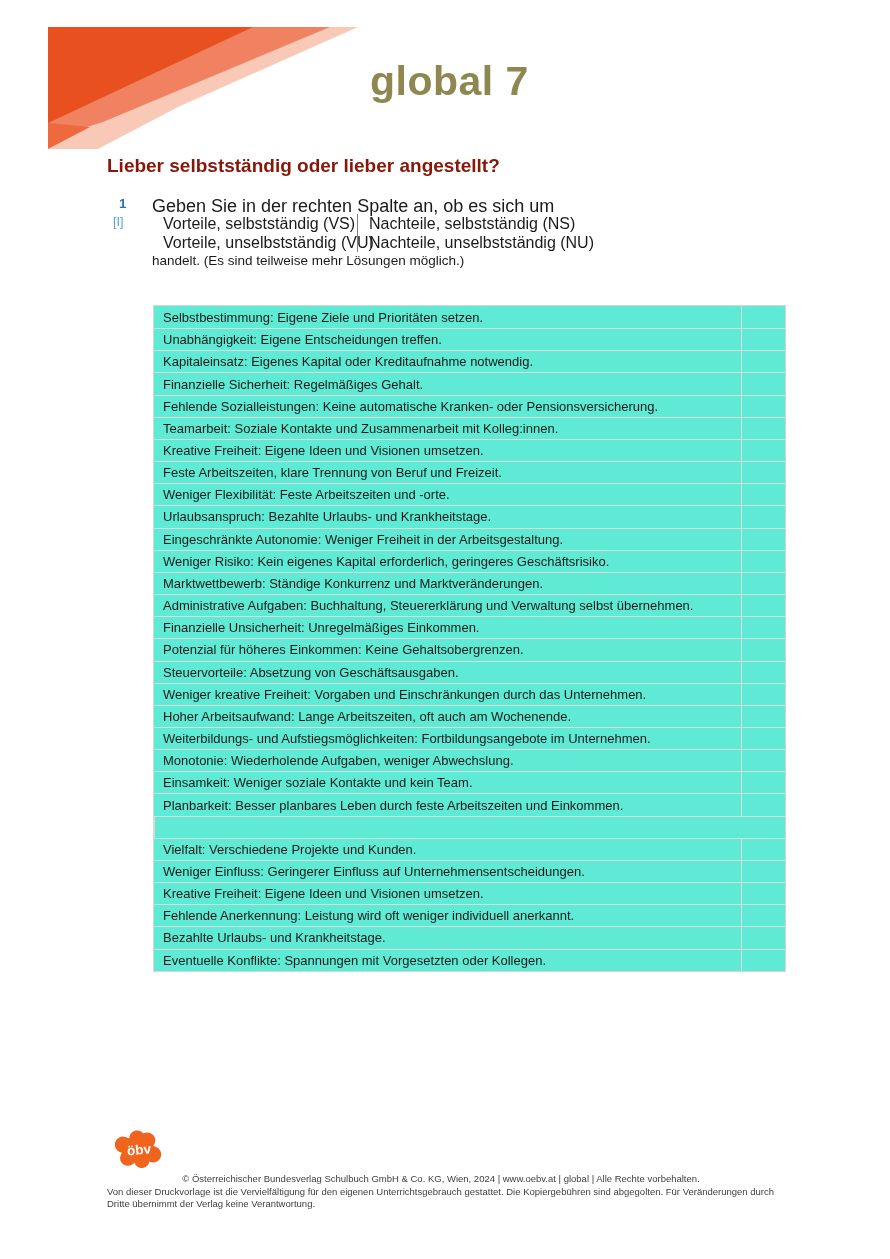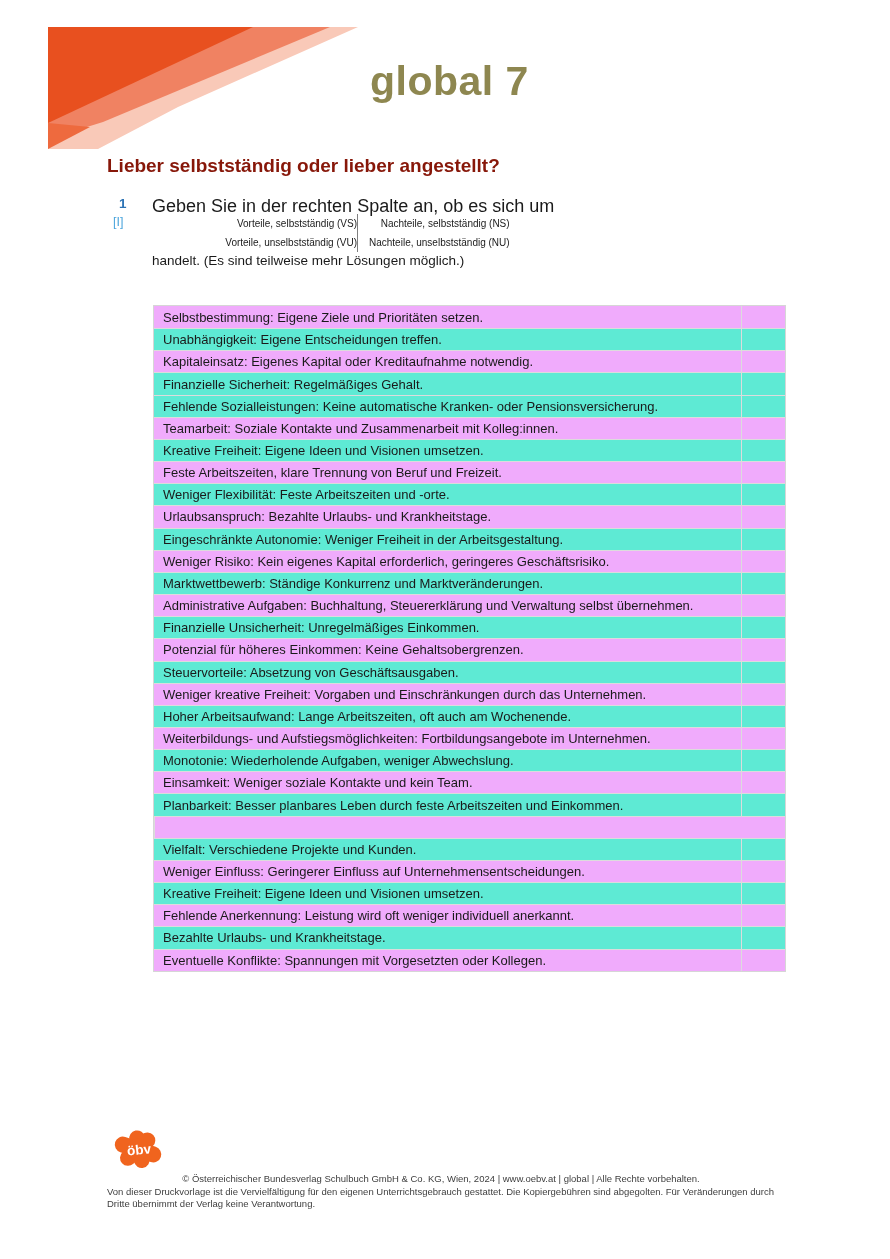--- a/index.html
+++ b/index.html
@@ -33,36 +33,36 @@
   .task-tag {
     position: absolute; left: 113px; top: 215px;
     font-size: 12.5px; color: #4da6dd;
   }
   .task-intro {
     position: absolute; left: 152px; top: 196px;
     font-size: 18px;
   }
   .task-options {
     position: absolute; left: 163px; top: 214px;
-    display: flex; font-size: 10px; text-align: right;
+    display: flex; font-size: 16px;
   }
   .opt-col-left { width: 194px; }
   .opt-col-right { border-left: 1px solid #7f7f7f; padding-left: 11px; }
   .opt-line { height: 19px; line-height: 19px; white-space: nowrap; }
   .task-outro {
     position: absolute; left: 152px; top: 253px;
     font-size: 13.5px;
   }
 
   
   .ws-table {
     position: absolute; left: 153px; top: 305px; width: 633px;
     border: 1px solid #d6d6d6;
   }
-  .t-row { display: flex; height: 22.16px; background: #f0abfc; }
+  .t-row { display: flex; height: 22.16px; background: #5eead4; }
   .t-row.alt { background: #5eead4; }
   .t-row + .t-row { border-top: 1px solid #dcdcdc; }
   .t-text {
     flex: 1; display: flex; align-items: center;
     padding-left: 9px; font-size: 13px; color: #1a1a1a;
     white-space: nowrap; overflow: hidden;
   }
   .t-answer { width: 44px; border-left: 1px solid #dcdcdc; }
 
   

